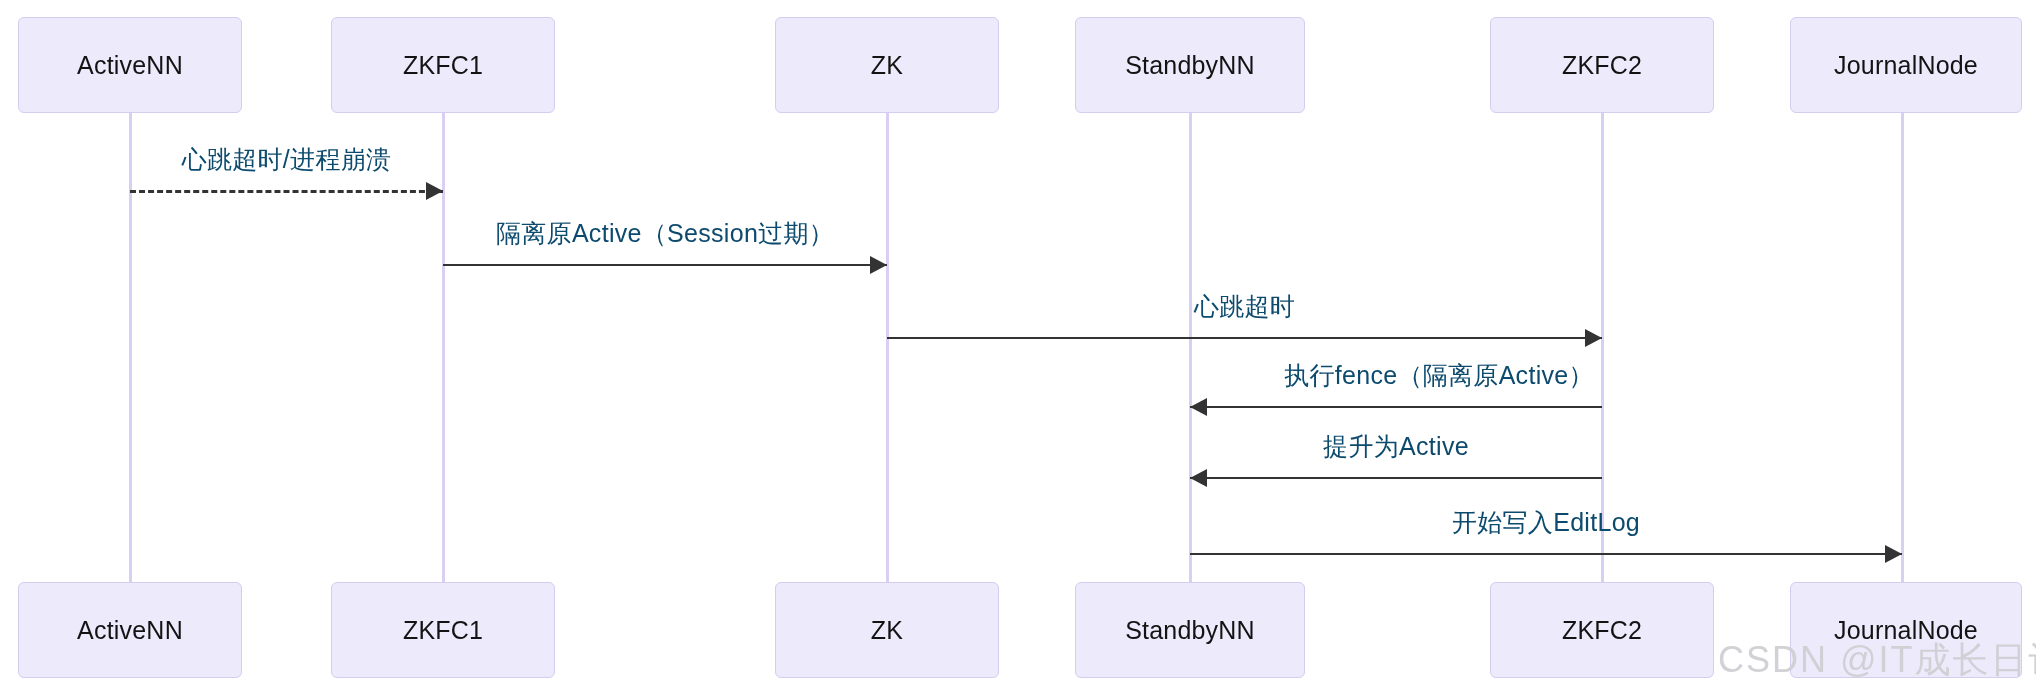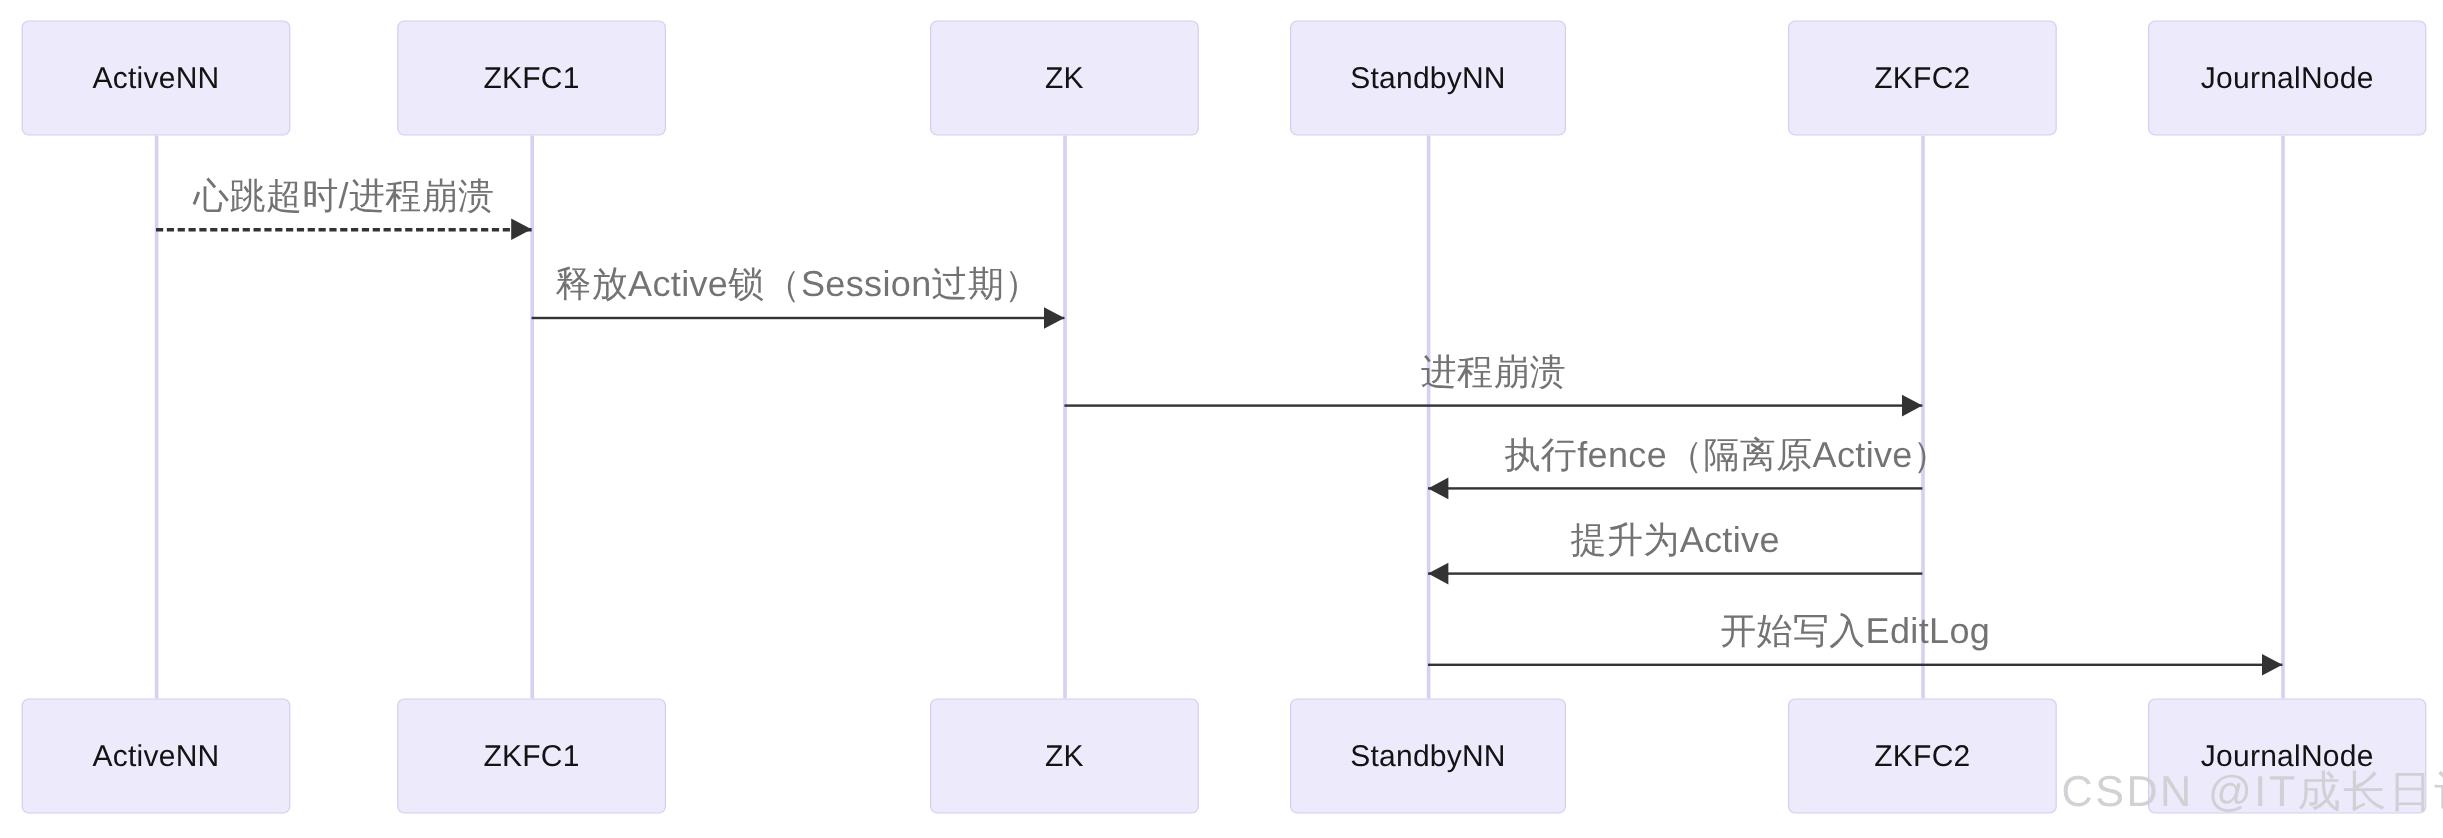--- a/index.html
+++ b/index.html
@@ -58,22 +58,22 @@
     border-bottom: 9px solid transparent;
     border-left: 17px solid #333333;
   }
   .arrow-head.left {
     border-top: 9px solid transparent;
     border-bottom: 9px solid transparent;
     border-right: 17px solid #333333;
   }
   .msg-label {
     position: absolute;
-    color: #737373;
-    font-size: 30px;
+    color: #0c4a6e;
+    font-size: 25px;
     white-space: nowrap;
     transform: translateX(-50%);
     z-index: 2;
     letter-spacing: 0.3px;
   }
   .watermark {
     position: absolute;
     color: #cfcfd4;
     font-size: 36px;
     letter-spacing: 2px;
@@ -116,24 +116,24 @@
         <span>JournalNode</span>
       </div>
     </div>
 
   <div id="messages-layer">
       <div class="msg-line dashed" style="left: 130px; top: 190px; width: 313px;"></div>
       <div class="arrow-head right" style="top: 182px; left: 426px;"></div>
       <div class="msg-label" style="left: 286.5px; top: 143px;">心跳超时/进程崩溃</div>
       <div class="msg-line" style="left: 443px; top: 264px; width: 444px;"></div>
       <div class="arrow-head right" style="top: 256px; left: 870px;"></div>
-      <div class="msg-label" style="left: 665px; top: 217px;">释放Active锁（Session过期）</div>
+      <div class="msg-label" style="left: 665px; top: 217px;">隔离原Active（Session过期）</div>
       <div class="msg-line" style="left: 887px; top: 337px; width: 715px;"></div>
       <div class="arrow-head right" style="top: 329px; left: 1585px;"></div>
-      <div class="msg-label" style="left: 1244.5px; top: 290px;">进程崩溃</div>
+      <div class="msg-label" style="left: 1244.5px; top: 290px;">心跳超时</div>
       <div class="msg-line" style="left: 1190px; top: 406px; width: 412px;"></div>
       <div class="arrow-head left" style="top: 398px; left: 1190px;"></div>
       <div class="msg-label" style="left: 1396px; top: 359px; margin-left: 43px;">执行fence（隔离原Active）</div>
       <div class="msg-line" style="left: 1190px; top: 477px; width: 412px;"></div>
       <div class="arrow-head left" style="top: 469px; left: 1190px;"></div>
       <div class="msg-label" style="left: 1396px; top: 430px; text-align: right;">提升为Active</div>
       <div class="msg-line" style="left: 1190px; top: 553px; width: 712px;"></div>
       <div class="arrow-head right" style="top: 545px; left: 1885px;"></div>
       <div class="msg-label" style="left: 1546px; top: 506px;">开始写入EditLog</div>
     </div>

